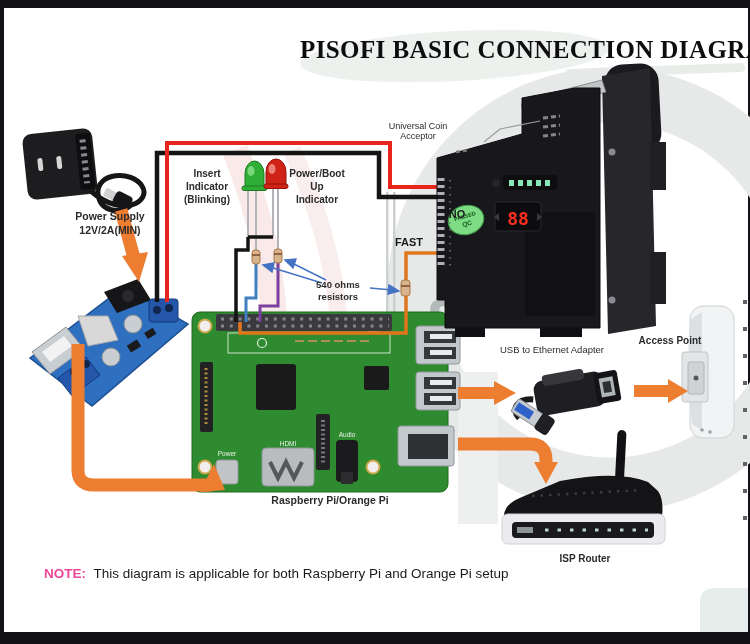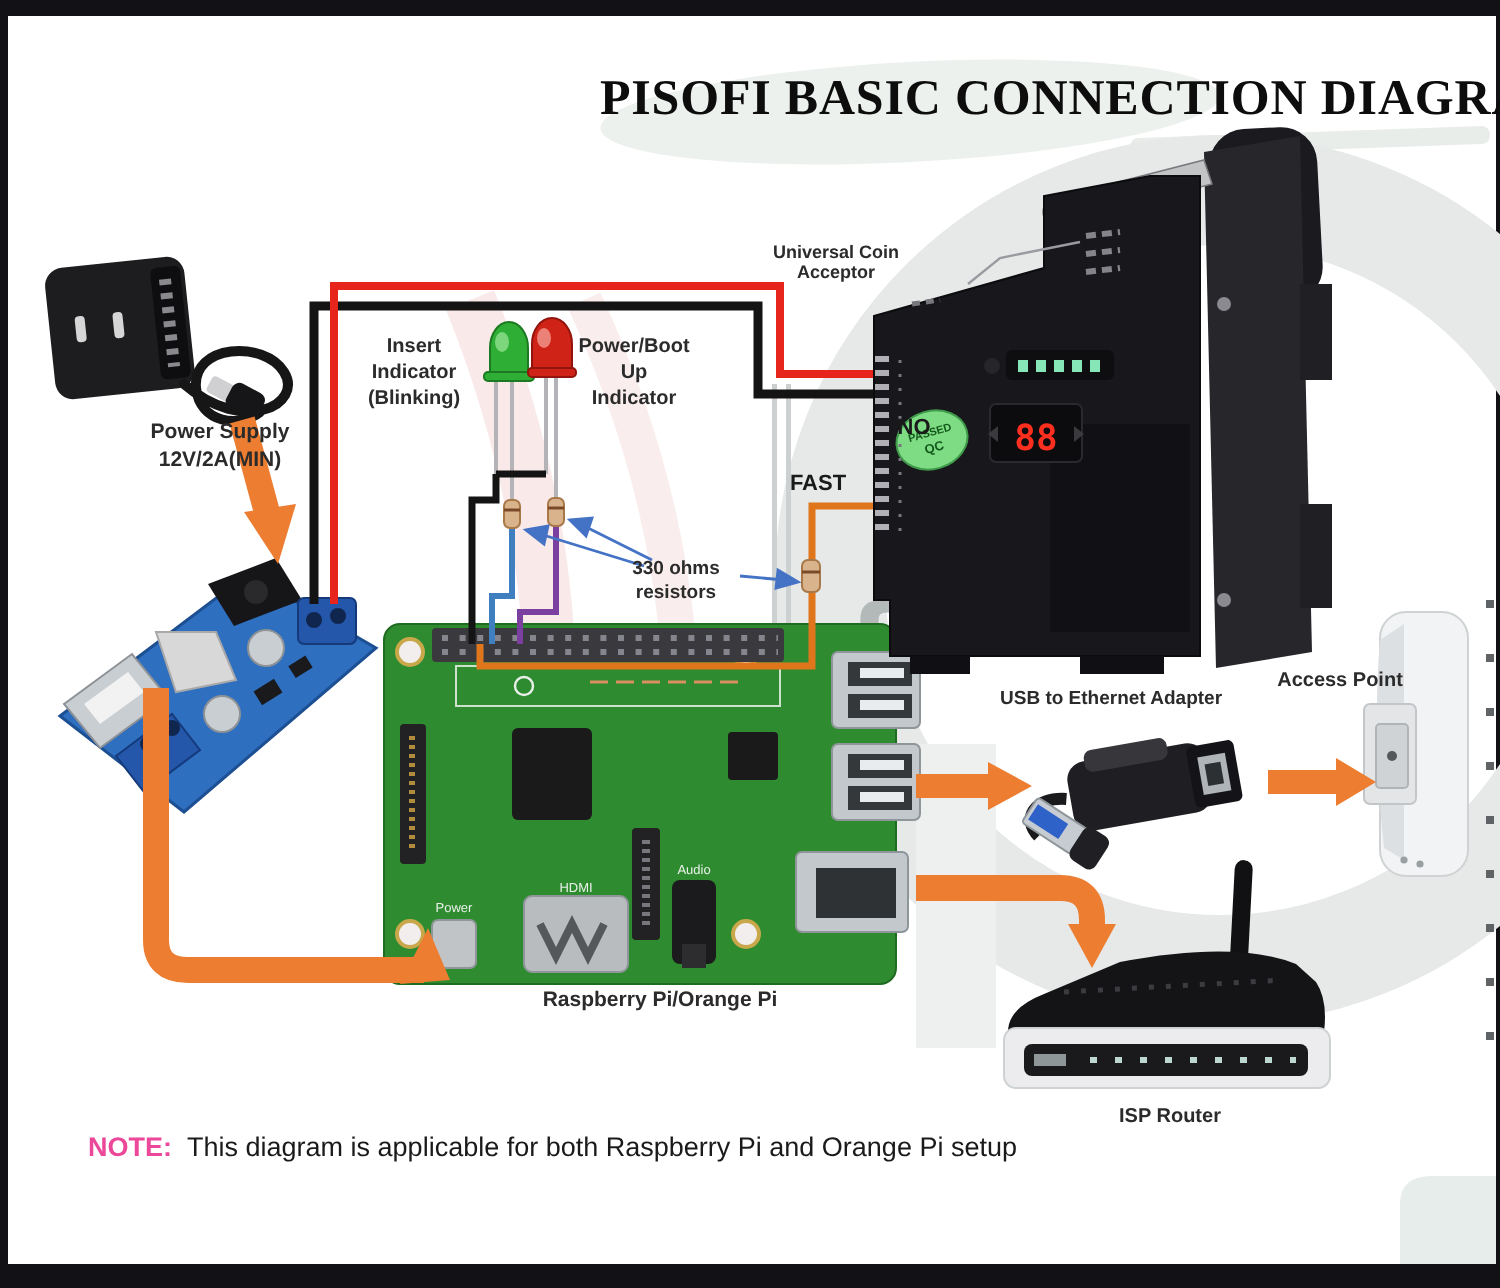--- a/index.html
+++ b/index.html
@@ -6,21 +6,21 @@
   body{background:#121216;font-family:"Liberation Sans",sans-serif;}
   .stage{position:relative;width:750px;height:644px;background:#121216;overflow:hidden;}
   .stage svg{position:absolute;left:0;top:0;}
   .lbl{position:absolute;font-family:"Liberation Sans",sans-serif;color:#2b2b2b;
        text-align:center;line-height:1.3;z-index:5;}
   .lbl span{display:block;}
   .title{position:absolute;left:300px;top:36px;width:450px;text-align:center;z-index:5;
          font-family:"Liberation Serif",serif;font-weight:700;font-size:25px;
          letter-spacing:.4px;color:#0d0d0d;white-space:nowrap;}
   .sm{font-size:10.5px;font-weight:600;}
-  .xs{font-size:9px;font-weight:700;}
+  .xs{font-size:9px;font-weight:400;}
   .pin{font-size:11px;font-weight:700;color:#1a1a1a;}
   .note{position:absolute;left:44px;top:566px;z-index:5;font-size:13.5px;color:#1a1a1a;white-space:nowrap;}
   .note .pfx{font-weight:700;margin-right:4px;}
 </style>
 </head>
 <body>
 
 <div class="stage">
 
 <svg width="750" height="644" viewBox="0 0 750 644">
@@ -292,21 +292,21 @@
 </div>
 
 <div class="lbl pin" style="left:396px;top:207px;width:26px;padding-left:48px;">
   <span>NO</span>
 </div>
 <div class="lbl pin" style="left:392px;top:235px;width:34px;">
   <span>FAST</span>
 </div>
 
 <div class="lbl xs" style="left:295px;top:279px;width:86px;font-weight:600;font-size:9.5px;">
-  <span>330 ohms resistors</span>
+  <span>540 ohms resistors</span>
 </div>
 
 <div class="lbl sm" style="left:265px;top:494px;width:130px;">
   <span>Raspberry Pi/Orange Pi</span>
 </div>
 
 <div class="lbl xs" style="left:500px;top:344px;width:120px;font-size:9.5px;text-align:left;">
   <span>USB to Ethernet Adapter</span>
 </div>
 

